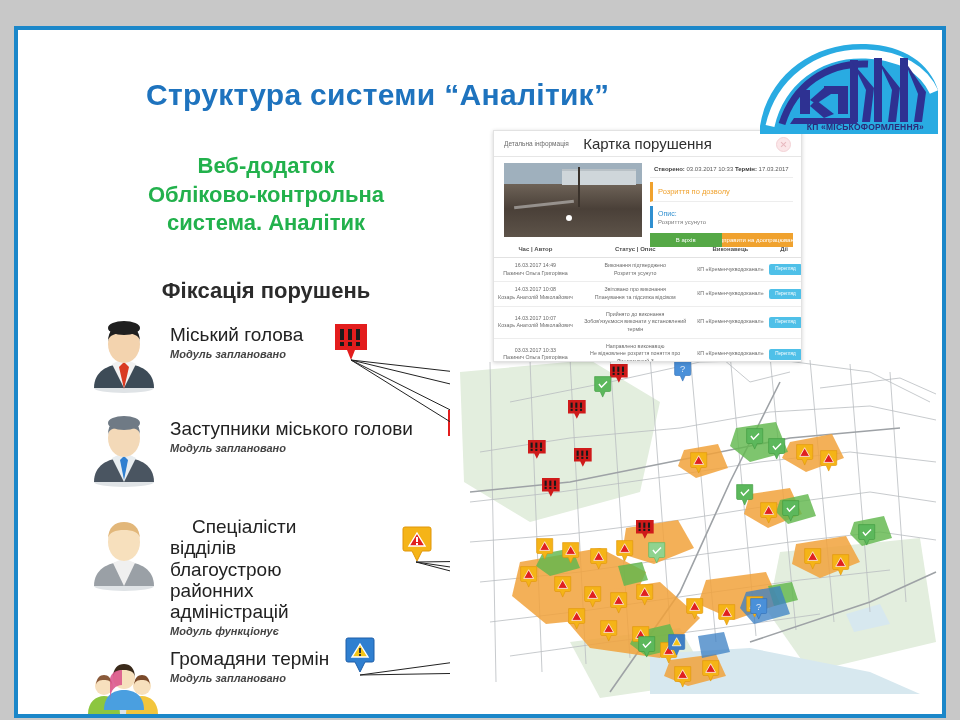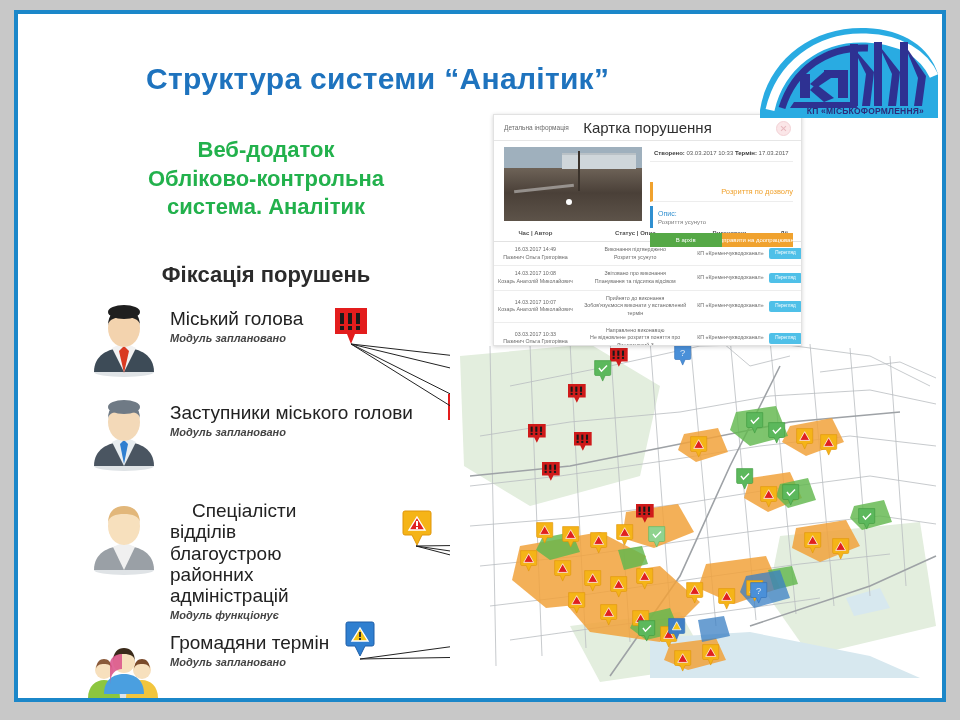--- a/index.html
+++ b/index.html
@@ -4,21 +4,21 @@
 <style>
   * { box-sizing: border-box; margin: 0; padding: 0; }
   html, body { width: 960px; height: 720px; }
   body {
     background: #c8c8c8;
     font-family: "Liberation Sans", sans-serif;
     overflow: hidden;
   }
   .slide-outer {
     position: absolute;
-    left: 14px; top: 10px;
+    left: 14px; top: 26px;
     width: 932px; height: 692px;
     border: 4px solid #1b87c9;
     background: #fdba74;
   }
   .slide {
     position: absolute;
     inset: 0;
     background: #ffffff;
     overflow: hidden;
   }
@@ -235,23 +235,22 @@
     font-size: 6px;
     color: #5a5a5a;
     padding: 3px 0 5px 4px;
     border-bottom: 1px solid #ededed;
     white-space: nowrap;
   }
   .meta-line b { color: #3a3a3a; }
   .tag-row {
     border-left: 3px solid #f0a22e;
     padding: 5px 0 5px 5px;
-    margin-top: 20px;
+    margin-top: 4px;
     border-bottom: 1px solid #ededed;
-    text-align: right;
   }
   .tag-row .tag-text { font-size: 7.5px; color: #f0a22e; }
   .desc-row {
     border-left: 3px solid #2f8fd0;
     padding: 4px 0 3px 5px;
     margin-top: 4px;
   }
   .desc-row .desc-label { font-size: 7px; color: #2f8fd0; }
   .desc-row .desc-text { font-size: 6px; color: #7b7b7b; margin-top: 2px; }
 

